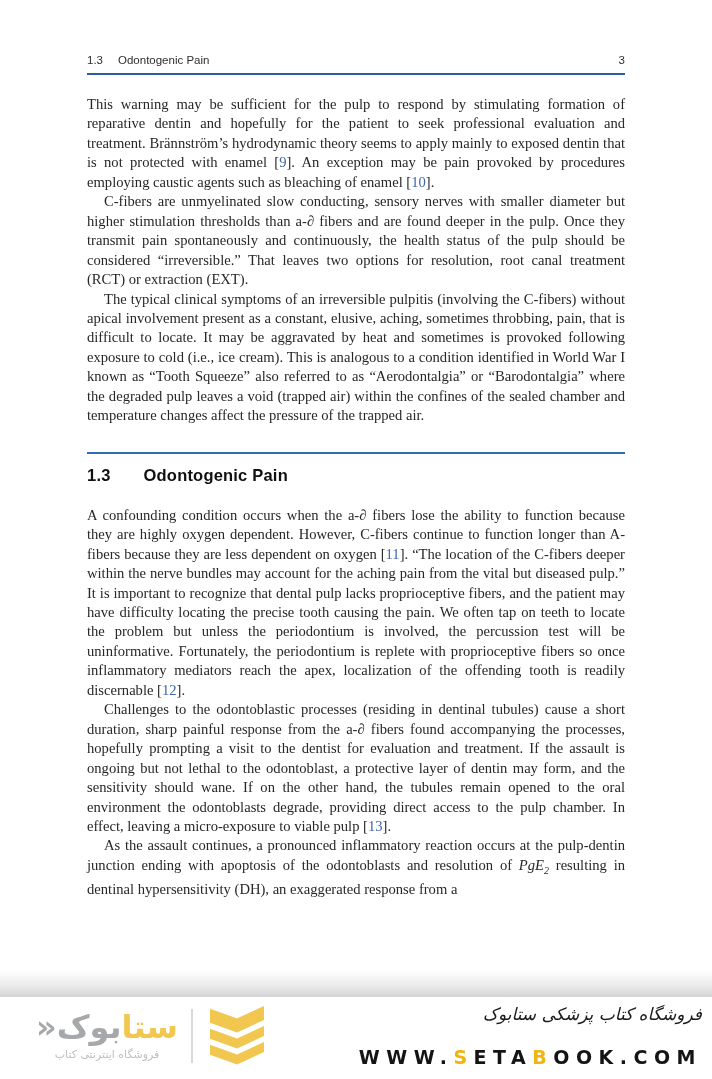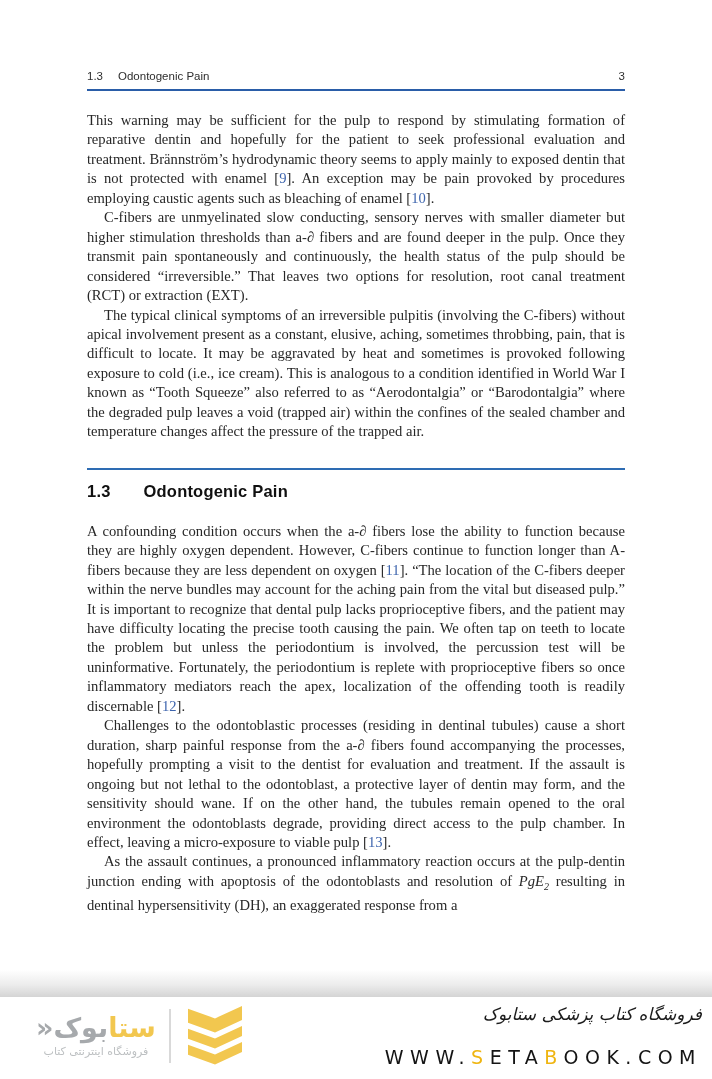--- a/index.html
+++ b/index.html
@@ -9,21 +9,20 @@
     overflow:hidden;
     font-family:"Liberation Serif", serif;
     position:relative;
   }
   .page-content {
     box-sizing:border-box;
     width:712px; height:970px;
     padding:54px 87px 0 87px;
     overflow:hidden;
     background:#ffffff;
-    margin-top:16px;
   }
   .running-header {
     display:flex; justify-content:space-between; align-items:baseline;
     font-family:"Liberation Sans", sans-serif;
     font-size:11.5px; color:#2e2e2e;
   }
   .running-header .left { display:flex; gap:15px; }
   .header-rule {
     height:2px; background:#2a5da8; margin-top:7px;
   }
@@ -55,38 +54,38 @@
     position:absolute; left:0; top:997px; width:712px; height:82px;
     background:#ffffff;
     display:flex; align-items:center; justify-content:space-between;
     box-sizing:border-box;
     padding:0 10px 4px 36px;
   }
   .logo { display:flex; align-items:center; }
   .logo-text { display:flex; flex-direction:column; align-items:center; }
   .wordmark {
     font-family:"DejaVu Sans", sans-serif;
-    font-size:27px; font-weight:bold; direction:rtl; line-height:1.05;
+    font-size:32px; font-weight:bold; direction:rtl; line-height:1.05;
   }
   .wordmark .gold { color:#F2C74F; }
   .wordmark .gray { color:#A6A9AC; }
   .logo-tagline {
     font-family:"DejaVu Sans", sans-serif;
     font-size:11px; color:#BDC0C2; margin-top:3px; direction:rtl;
   }
   .logo-divider { width:2px; height:54px; background:#d9d9d9; margin:0 13px; }
   .emblem svg { display:block; }
   .footer-right { text-align:right; }
   .store-name {
     font-family:"DejaVu Sans", sans-serif;
     font-size:17px; color:#1c1c1c; direction:rtl;font-style:italic;
   }
   .website {
     font-family:"DejaVu Sans", sans-serif;
-    font-weight:normal; font-size:19px; letter-spacing:6.5px;
+    font-weight:bold; font-size:19px; letter-spacing:6.5px;
     color:#141414; margin-top:22px; white-space:nowrap;
   }
   .website .gold { color:#EFB511; }
 </style>
 </head>
 <body>
 
 <div class="page-content">
   <div class="running-header">
     <div class="left">

